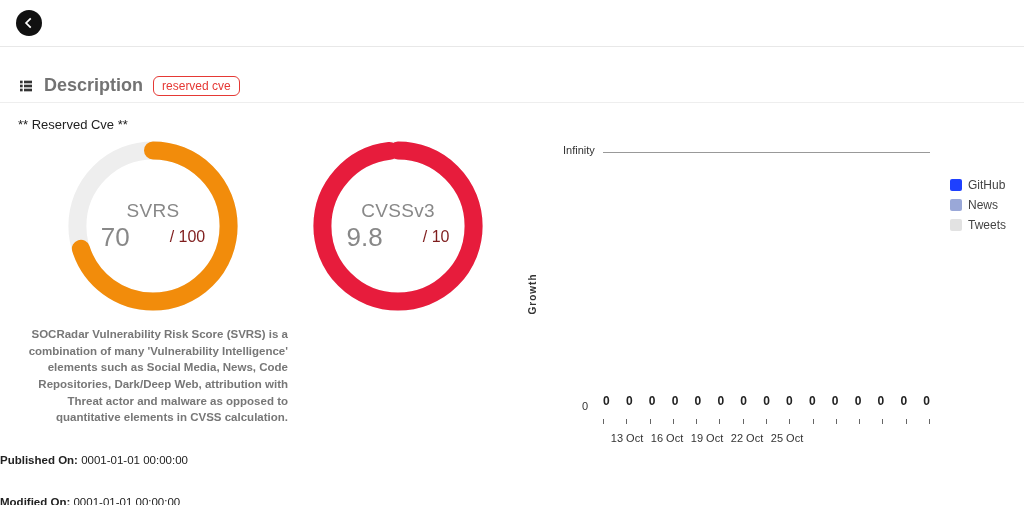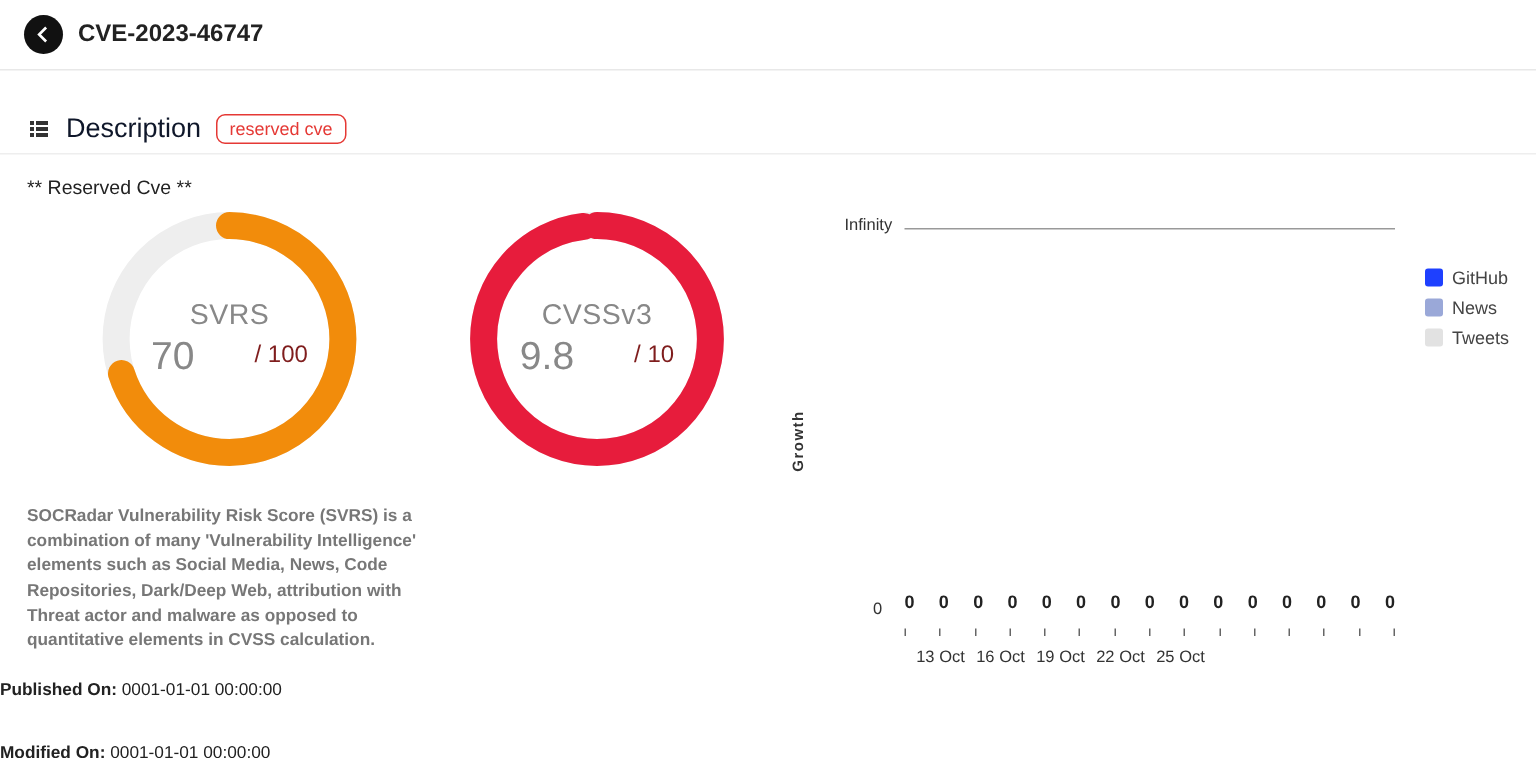--- a/index.html
+++ b/index.html
@@ -5,37 +5,37 @@
     * { box-sizing: border-box; margin: 0; padding: 0; }
     body { font-family: -apple-system, BlinkMacSystemFont, 'Segoe UI', Arial, sans-serif; background: #fff; color: #222; width: 1024px; }
     
     .top-bar { display: flex; align-items: center; padding: 10px 16px; border-bottom: 1px solid #e8e8e8; gap: 10px; }
     .back-btn { width: 26px; height: 26px; border-radius: 50%; background: #111; display: flex; align-items: center; justify-content: center; cursor: pointer; }
     .back-btn svg { width: 14px; height: 14px; }
     .cve-title { font-size: 16px; font-weight: 700; }
     
     .section-header { display: flex; align-items: center; gap: 10px; padding: 28px 18px 6px 18px; border-bottom: 1px solid #eee; }
     .desc-icon { display: inline-flex; }
-    .section-title { font-size: 18px; font-weight: 400; color: #0f172a; }
+    .section-title { font-size: 18px; font-weight: 700; color: #737373; }
     .badge { border: 1px solid #e53935; color: #e53935; border-radius: 6px; padding: 2px 8px; font-size: 12px; }
     
     .reserved-text { padding: 14px 18px 0 18px; font-size: 13px; }
     
     .content { display: flex; padding: 4px 18px 10px 18px; gap: 20px; align-items: flex-start; }
     
     .gauge-col { display: flex; flex-direction: column; align-items: center; }
     .gauge-wrap { width: 180px; height: 180px; position: relative; }
     .gauge-wrap svg { width: 100%; height: 100%; transform: rotate(-90deg); }
     .gauge-label { position: absolute; top: 0; left: 0; width: 100%; height: 100%; display: flex; flex-direction: column; align-items: center; justify-content: center; }
     .g-name { font-size: 19px; color: #888; letter-spacing: 0.3px; }
     .g-val-row { display: flex; align-items: center; gap: 3px; }
     .g-val { font-size: 26px; color: #888; }
     .g-max { font-size: 16px; color: #7f1d1d; margin-left: 37px; }
     
-    .svrs-desc { width: 270px; text-align: left; font-size: 11.5px; line-height: 1.45; color: #777; margin-top: 20px; font-weight: 600; }
+    .svrs-desc { width: 270px; text-align: right; font-size: 11.5px; line-height: 1.45; color: #777; margin-top: 10px; font-weight: 600; }
     
     .chart-area { flex: 1; display: flex; gap: 10px; padding-top: 8px; }
     .chart-body { flex: 1; position: relative; height: 300px; }
     .y-top { position: absolute; top: 0; left: 55px; font-size: 11px; color: #333; }
     .y-bot { position: absolute; bottom: 32px; left: 74px; font-size: 11px; color: #333; }
     .y-axis-label { position: absolute; left: 4px; top: 50%; transform: translateY(-50%) rotate(-90deg); font-size: 10px; font-weight: 700; color: #333; letter-spacing: 1px; }
     .plot-line { position: absolute; top: 8px; left: 95px; right: 10px; height: 1px; background: #999; }
     .zero-row { position: absolute; bottom: 36px; left: 95px; right: 10px; display: flex; justify-content: space-between; }
     .zero { font-size: 12px; font-weight: 700; color: #222; }
     .x-ticks { position: absolute; bottom: 20px; left: 95px; right: 10px; display: flex; justify-content: space-between; }
@@ -52,21 +52,20 @@
   </style>
 </head>
 <body>
 
 <div class="top-bar">
   <div class="back-btn">
     <svg viewBox="0 0 24 24" fill="none" stroke="#fff" stroke-width="3">
         <path d="M15 4l-8 8 8 8"></path>
       </svg>
   </div>
-  <div class="cve-title">CVE-2023-46747</div>
 </div>
 
 <div class="section-header">
   <span class="desc-icon">
     <svg width="16" height="16" viewBox="0 0 24 24" fill="#333">
         <rect x="3" y="4" width="4" height="4"></rect>
         <rect x="9" y="4" width="12" height="4"></rect>
         <rect x="3" y="10" width="4" height="4"></rect>
         <rect x="9" y="10" width="12" height="4"></rect>
         <rect x="3" y="16" width="4" height="4"></rect>

